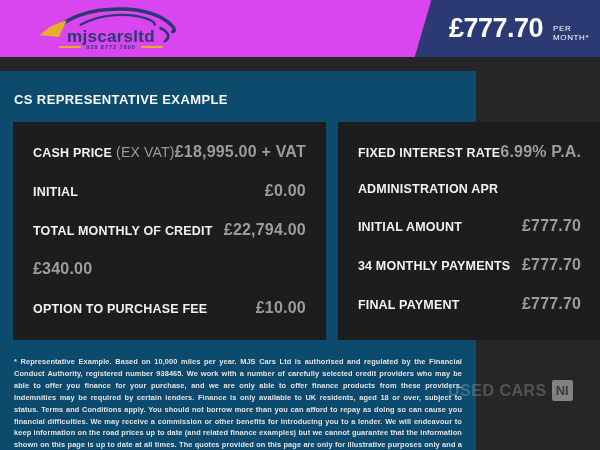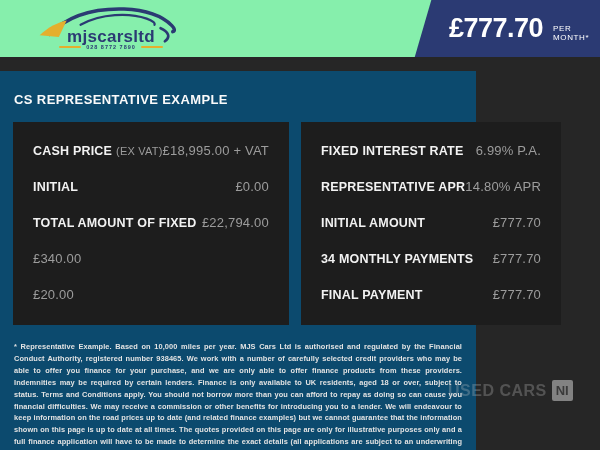--- a/index.html
+++ b/index.html
@@ -5,21 +5,21 @@
   html,body{margin:0;padding:0;}
   body{
     width:600px;height:450px;position:relative;overflow:hidden;
     background:#262626;
     font-family:"Liberation Sans",sans-serif;
     -webkit-font-smoothing:antialiased;
   }
   
   .header{
     position:absolute;top:0;left:0;width:600px;height:57px;
-    background:#86efac;
+    background:#d946ef;
   }
   .logo{
     position:absolute;left:36px;top:1px;width:150px;height:54px;cursor:pointer;
   }
   .logo svg{position:absolute;left:0;top:2px;}
   .logo-text{
     position:absolute;left:0;right:0;top:26px;text-align:center;
     font-size:17px;font-weight:600;color:#2b3a73;letter-spacing:.3px;
   }
   .phone-row{
@@ -53,23 +53,23 @@
   }
   .finance-row{
     display:flex;justify-content:space-between;align-items:baseline;
     margin-bottom:21px;
   }
   .finance-row:last-child{margin-bottom:0;}
   .finance-label{
     font-size:12.5px;font-weight:700;color:#f2f2f2;letter-spacing:.2px;
     white-space:nowrap;
   }
-  .finance-note{font-size:11px;font-weight:400;color:#9c9c9c;margin-left:4px;letter-spacing:.2px;}
+  .finance-note{font-size:14px;font-weight:400;color:#9c9c9c;margin-left:4px;letter-spacing:.2px;}
   .finance-value{
-    font-size:13px;font-weight:400;color:#9c9c9c;letter-spacing:.2px;
+    font-size:16px;font-weight:700;color:#9c9c9c;letter-spacing:.2px;
     white-space:nowrap;
   }
   .disclaimer{
     margin:16px 14px 0 14px;
     font-size:7.4px;line-height:11.9px;font-weight:600;
     color:#e3e3e3;text-align:justify;letter-spacing:.1px;
   }
   
   .watermark{
     position:absolute;left:448px;top:379px;height:23px;
@@ -120,39 +120,39 @@
     <div class="card">
       <div class="finance-row">
         <span class="finance-label"><span>CASH PRICE</span><span class="finance-note">(EX VAT)</span></span>
         <span class="finance-value">£18,995.00 + VAT</span>
       </div>
       <div class="finance-row">
         <span class="finance-label">INITIAL</span>
         <span class="finance-value">£0.00</span>
       </div>
       <div class="finance-row">
-        <span class="finance-label">TOTAL AMOUNT OF FIXED</span>
+        <span class="finance-label">TOTAL MONTHLY OF CREDIT</span>
         <span class="finance-value">£22,794.00</span>
       </div>
       <div class="finance-row">
         <span class="finance-value">£340.00</span>
       </div>
       <div class="finance-row">
-        <span class="finance-value">£20.00</span>
+        <span class="finance-label">OPTION TO PURCHASE FEE</span>
+        <span class="finance-value">£10.00</span>
       </div>
     </div>
 
     <div class="card">
       <div class="finance-row">
         <span class="finance-label">FIXED INTEREST RATE</span>
         <span class="finance-value">6.99% P.A.</span>
       </div>
       <div class="finance-row">
-        <span class="finance-label">REPRESENTATIVE APR</span>
-        <span class="finance-value">14.80% APR</span>
+        <span class="finance-label">ADMINISTRATION APR</span>
       </div>
       <div class="finance-row">
         <span class="finance-label">INITIAL AMOUNT</span>
         <span class="finance-value">£777.70</span>
       </div>
       <div class="finance-row">
         <span class="finance-label">34 MONTHLY PAYMENTS</span>
         <span class="finance-value">£777.70</span>
       </div>
       <div class="finance-row">

